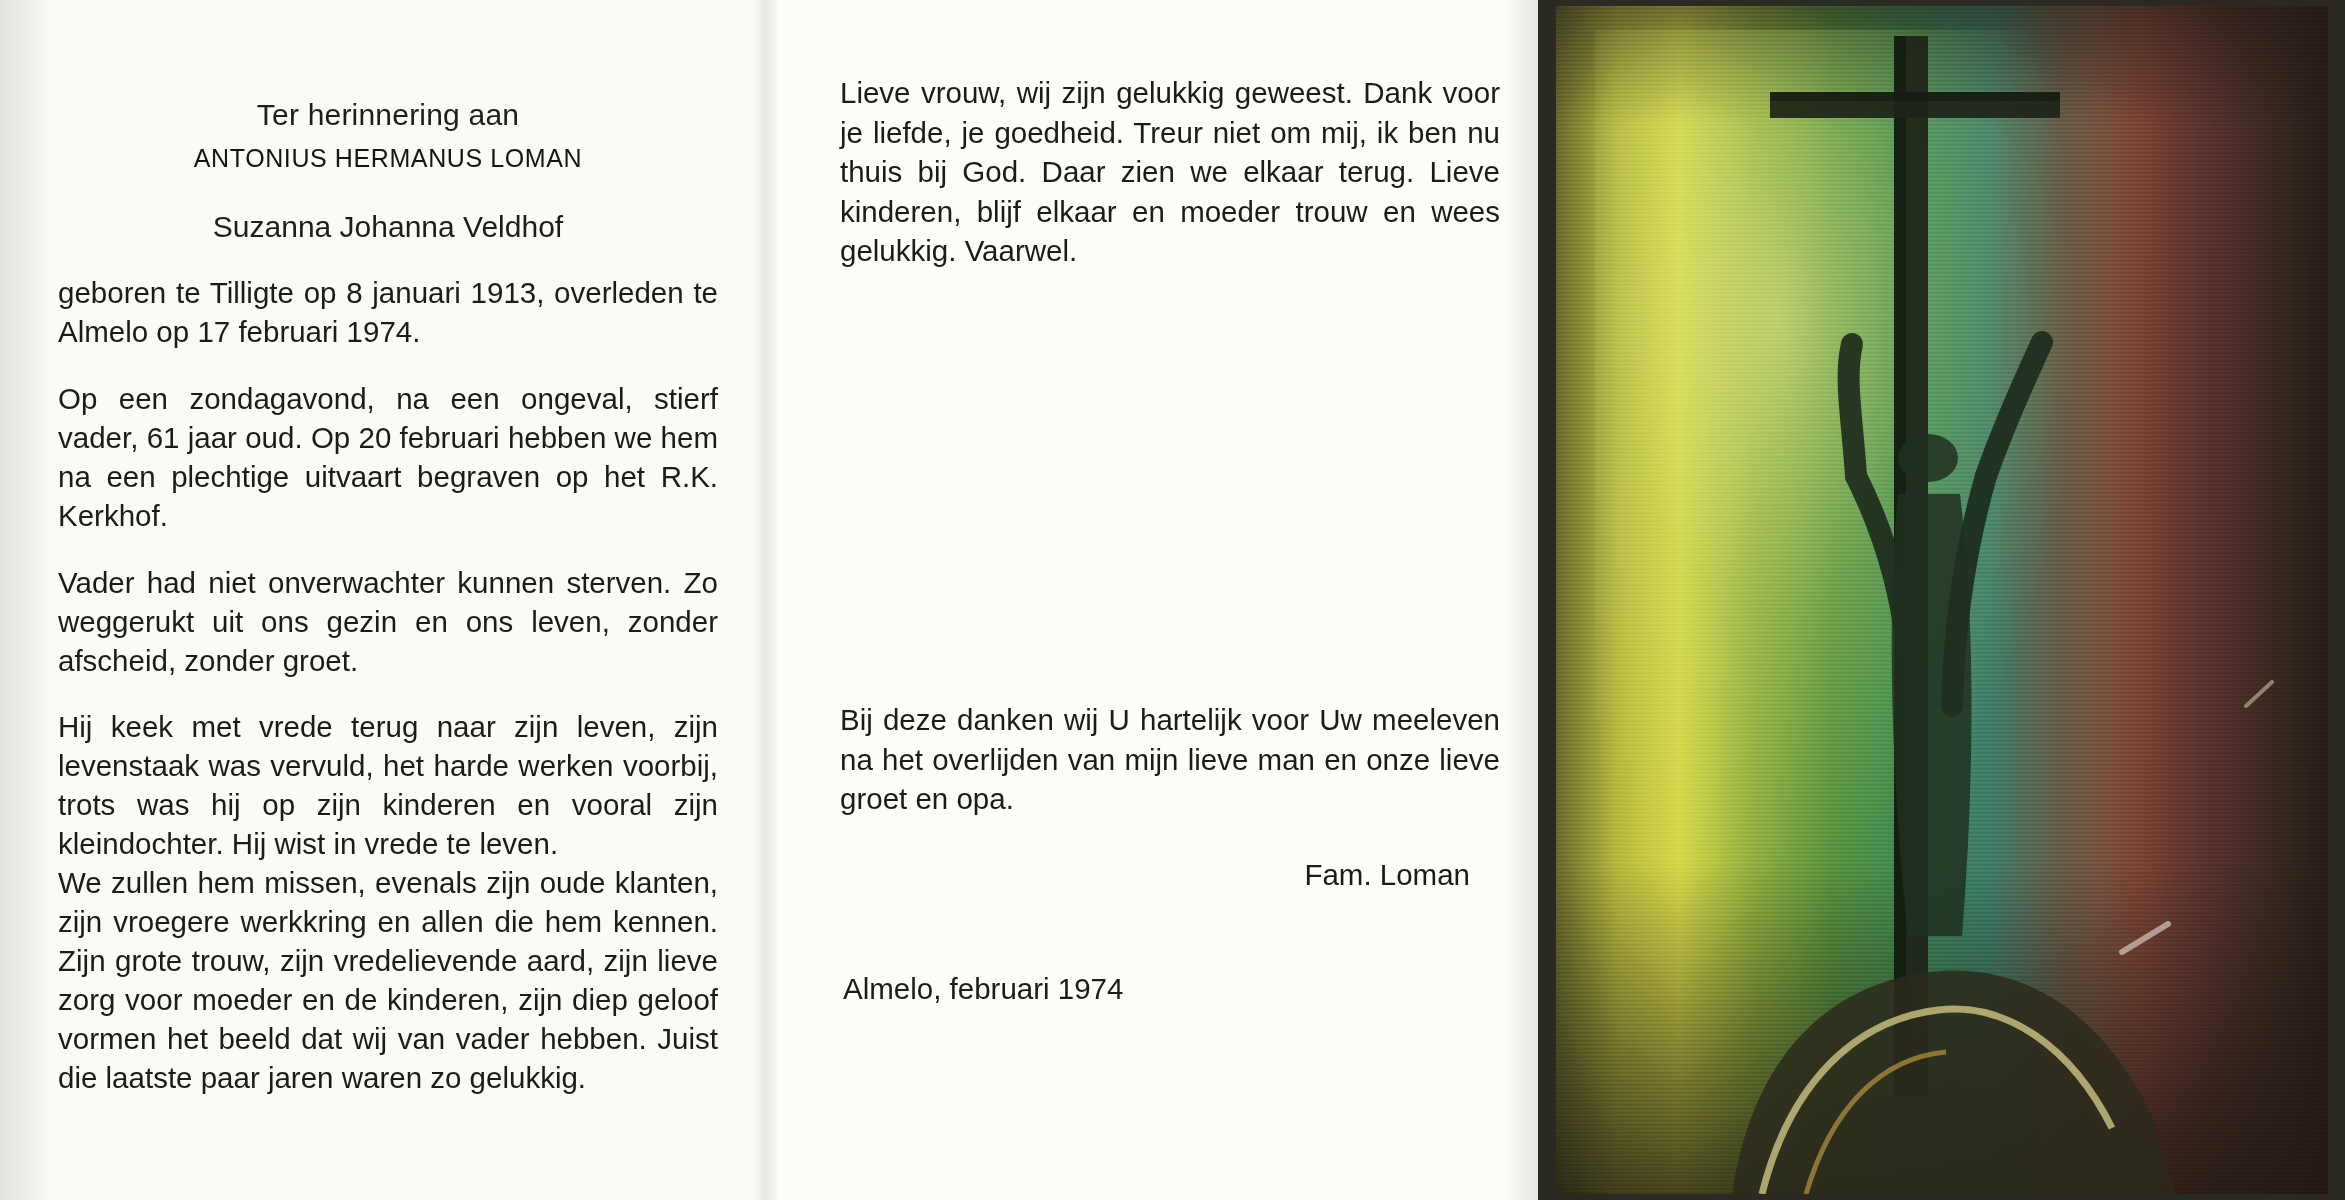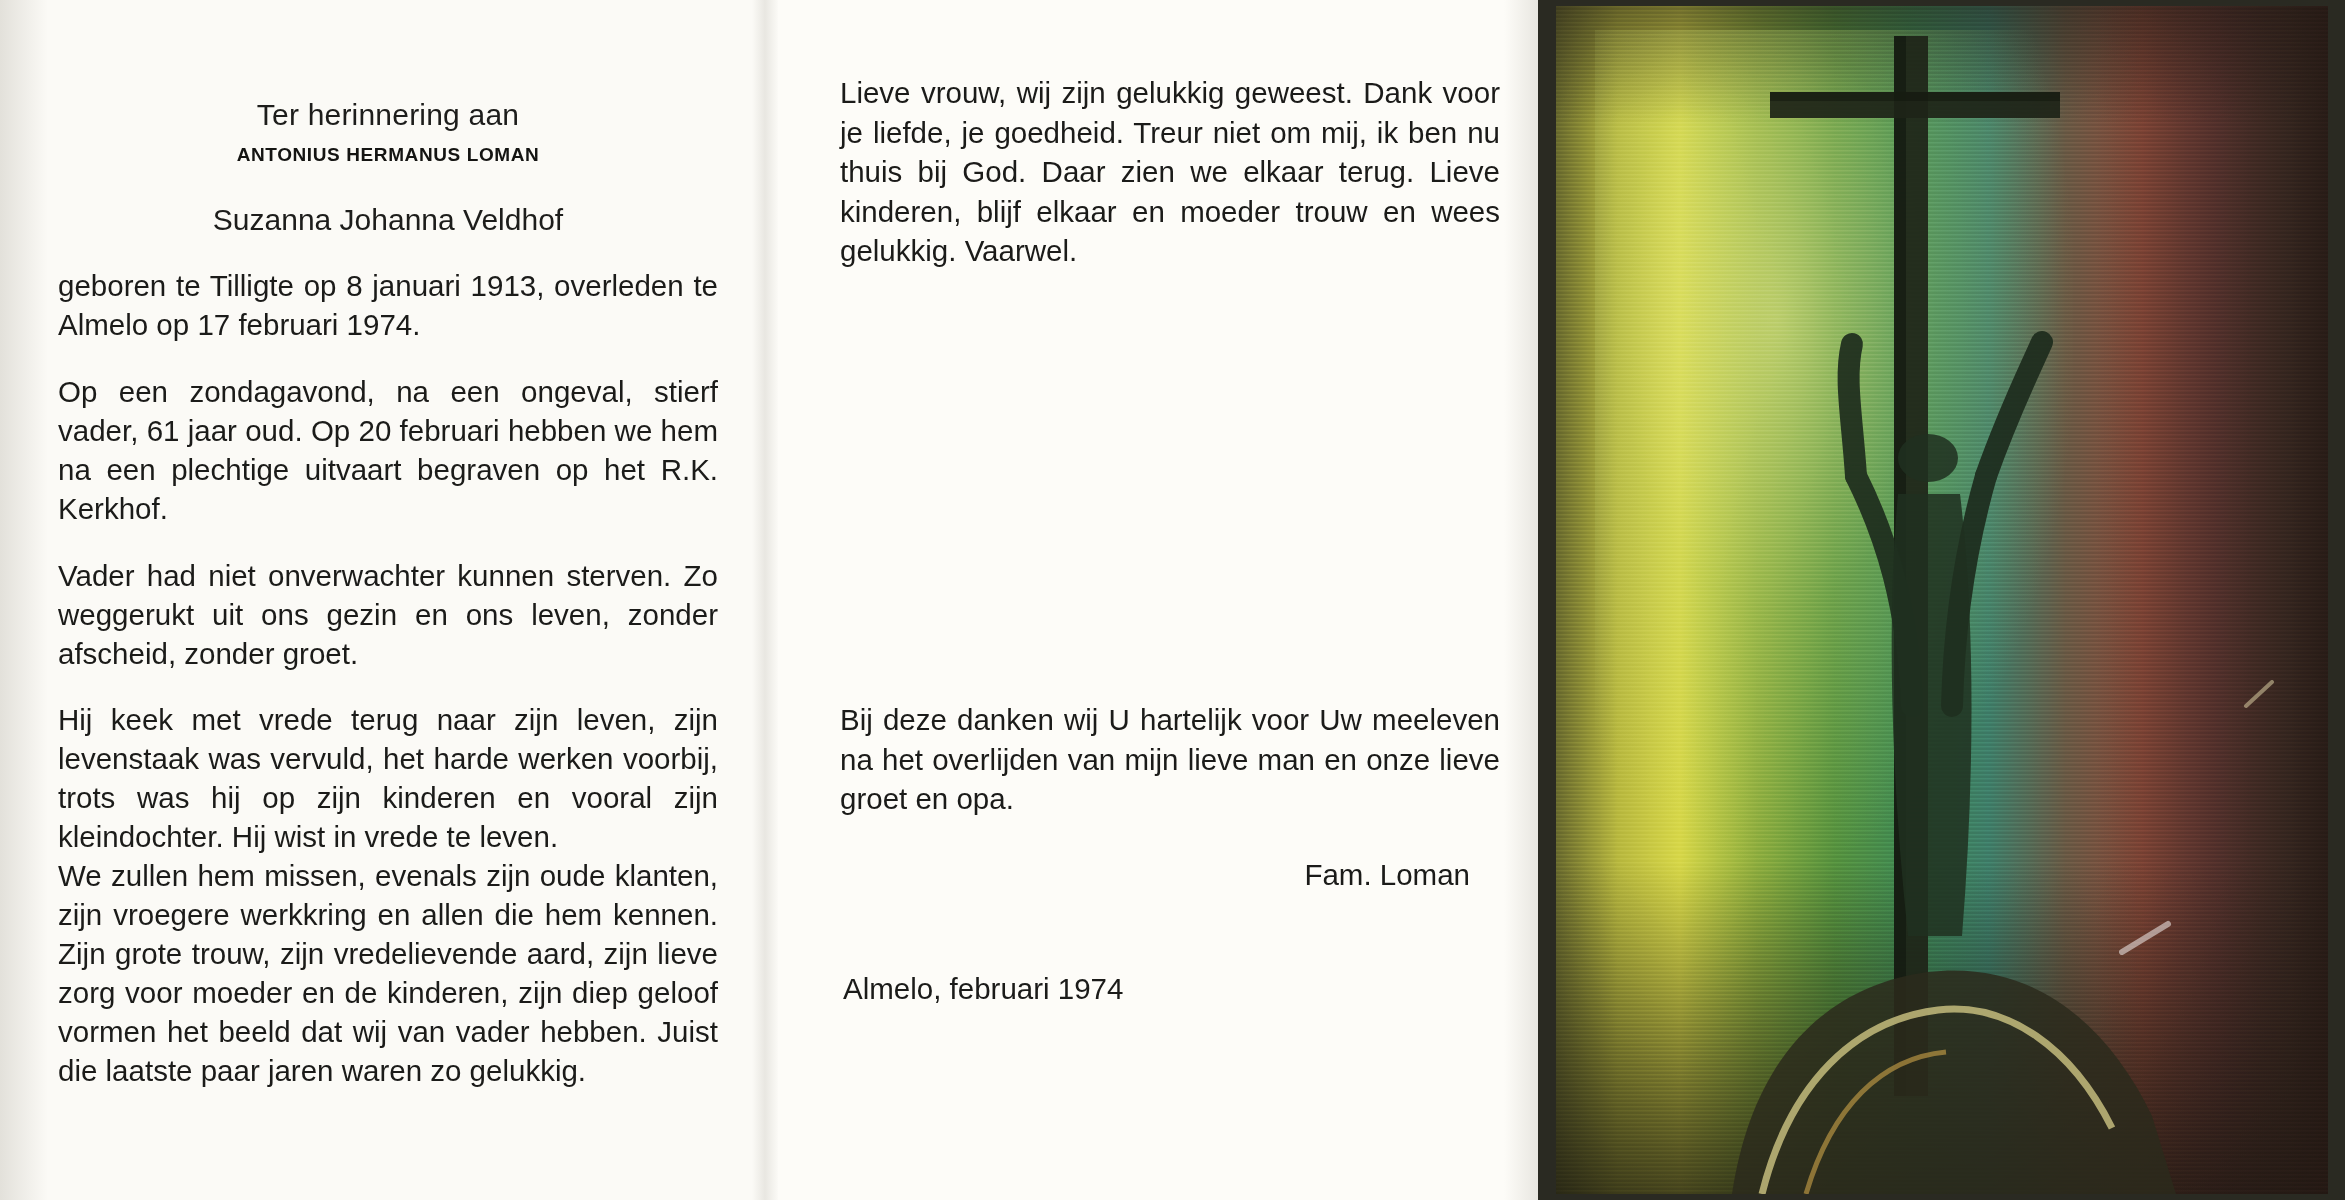--- a/index.html
+++ b/index.html
@@ -78,22 +78,22 @@
   
   .mem-line {
     text-align: center;
     font-size: 30px;
     color: #1d1d1b;
     letter-spacing: 0.2px;
     margin-bottom: 12px;
   }
   .mem-name {
     text-align: center;
-    font-size: 19px;
-    font-weight: bold;
+    font-size: 25px;
+    font-weight: normal;
     color: #141412;
     letter-spacing: 0.6px;
     margin-bottom: 14px;
   }
   .mem-rel {
     text-align: center;
     font-size: 30px;
     color: #1d1d1b;
     margin-bottom: 10px;
   }

